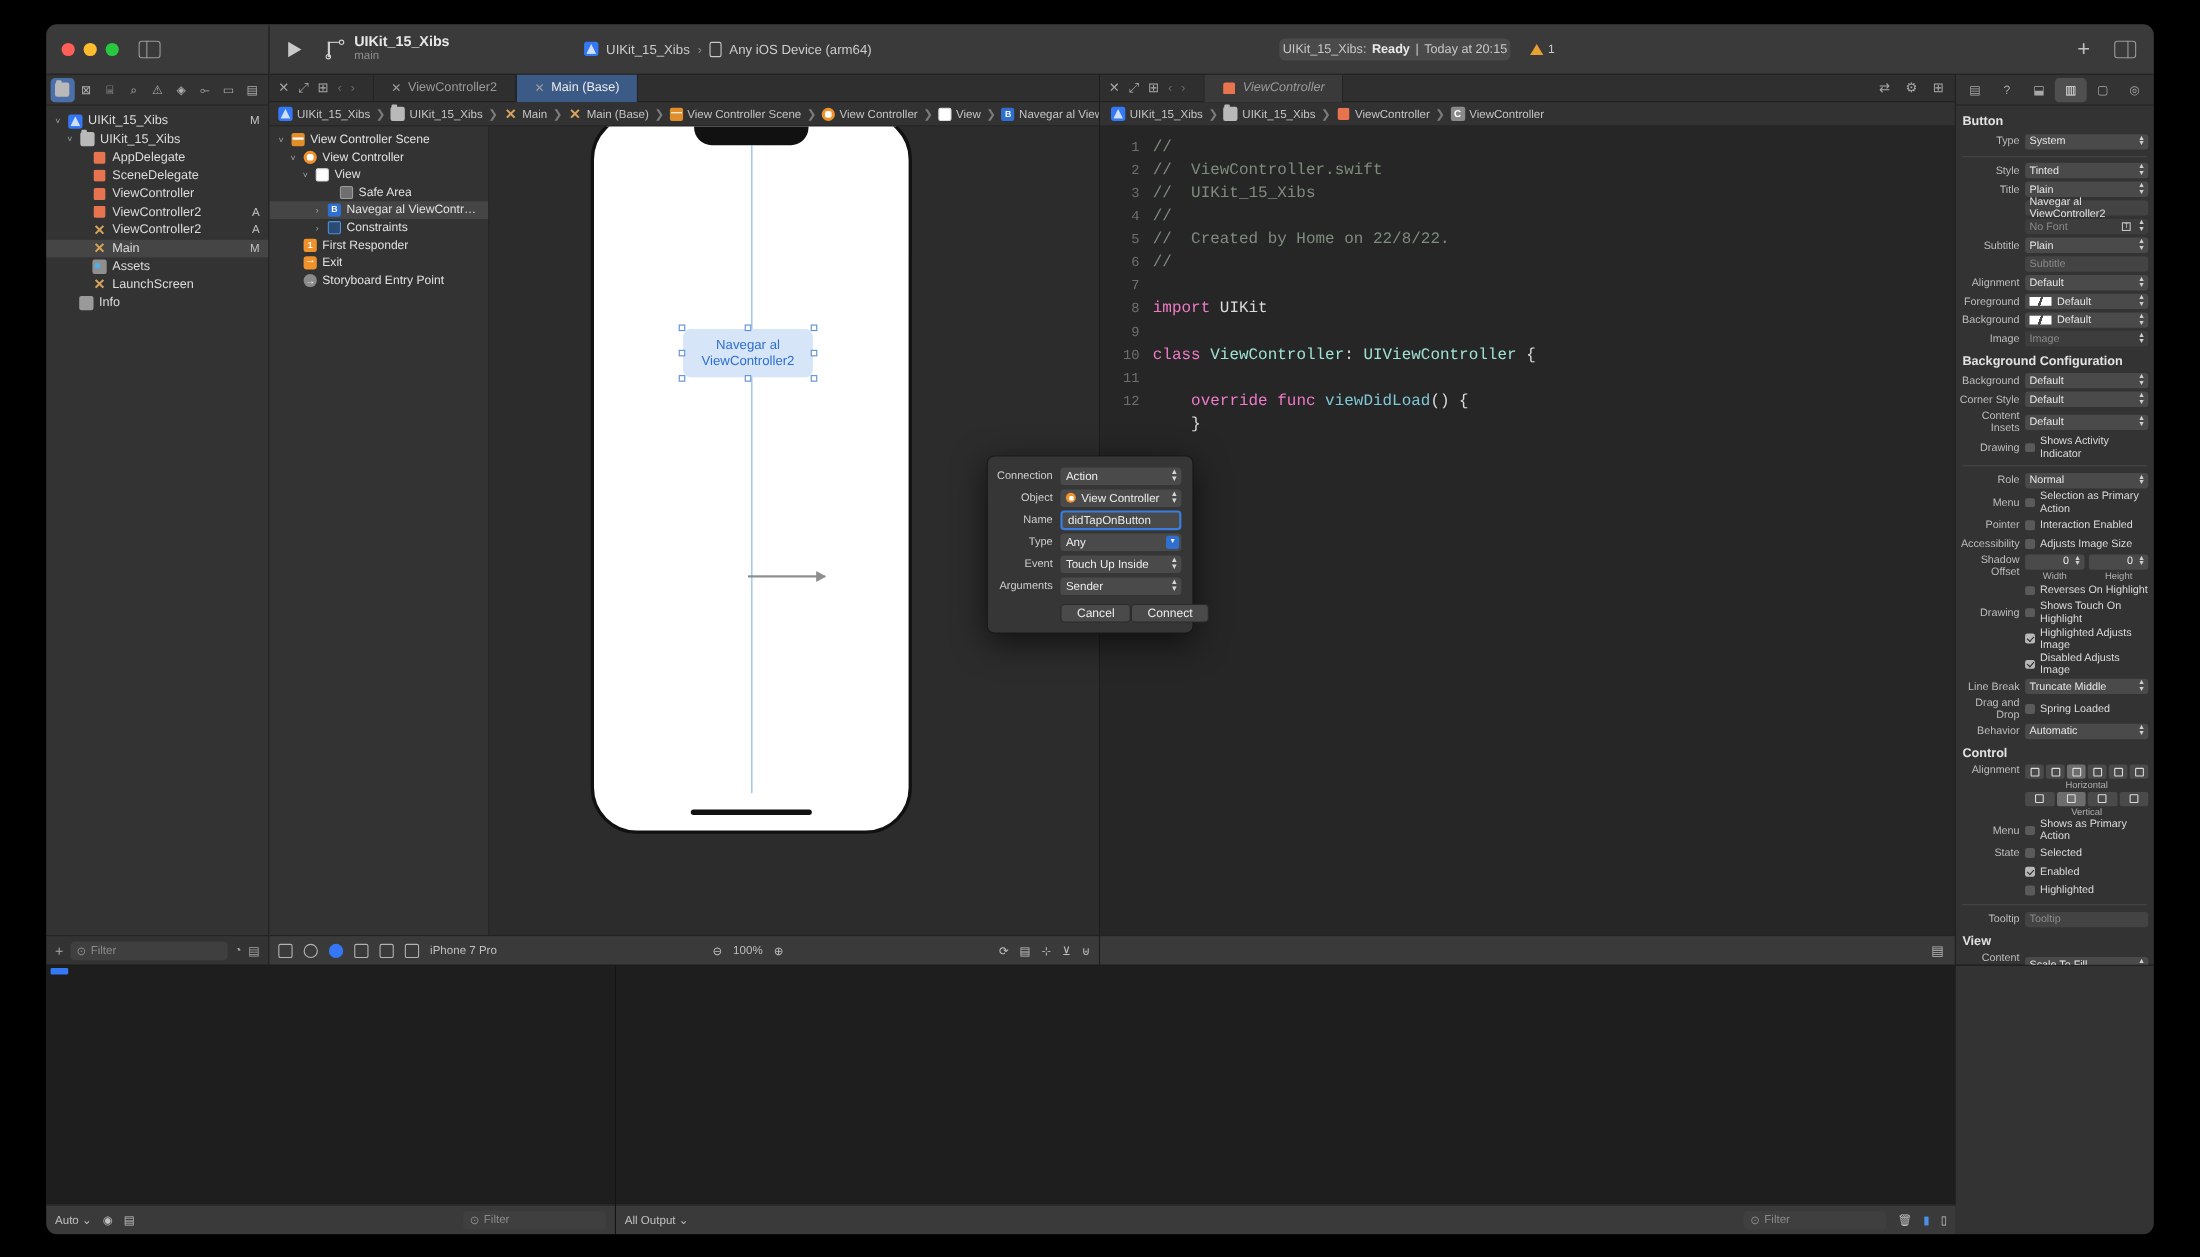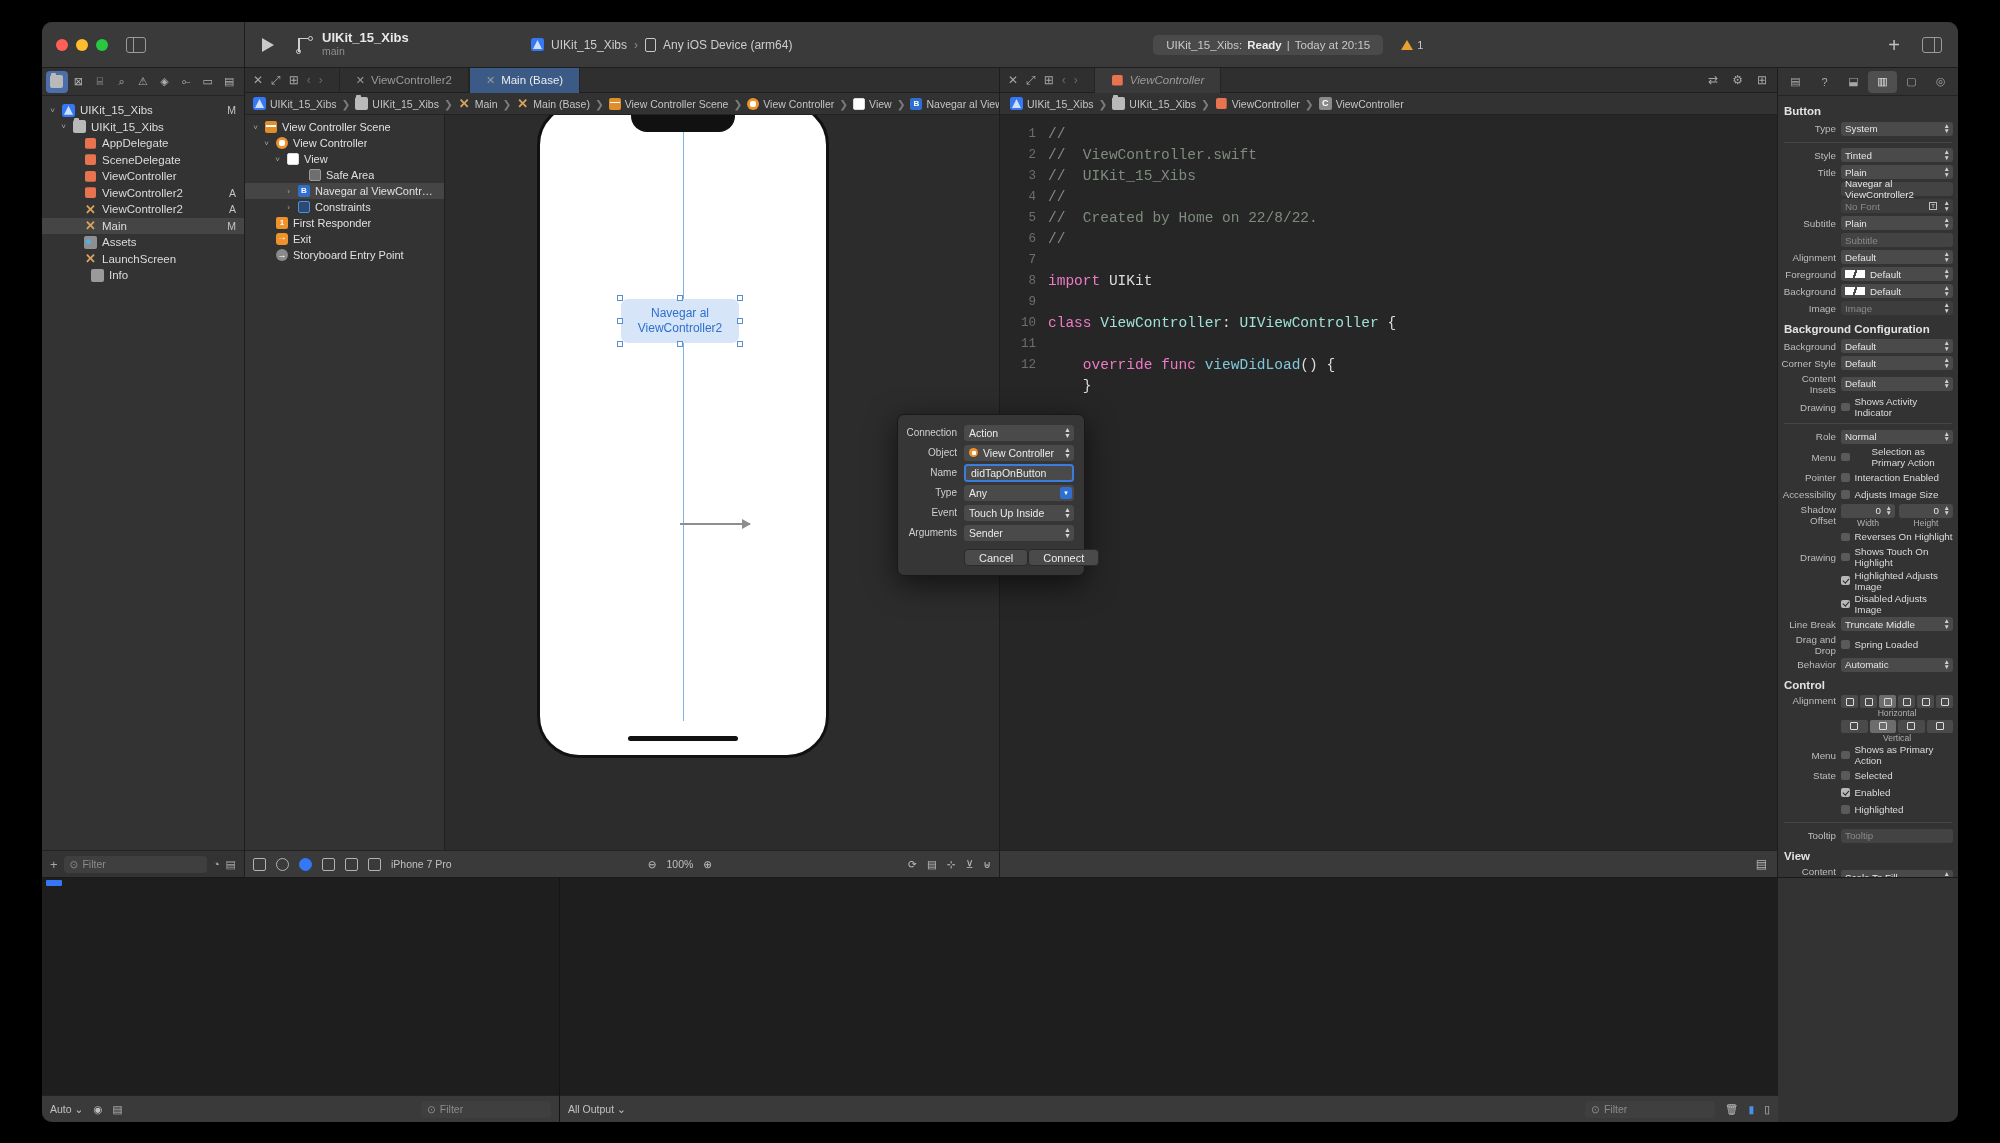--- a/index.html
+++ b/index.html
@@ -27,21 +27,21 @@
   .scheme-ico:before{content:"";position:absolute;left:1px;top:2px;width:1.6px;height:14px;background:#cfcfcf;}
   .scheme-ico:after{content:"";position:absolute;left:1px;top:2px;width:10px;height:1.6px;background:#cfcfcf;}
   .scheme-dot{position:absolute;right:0;top:0;width:5px;height:5px;border:1.5px solid #cfcfcf;border-radius:50%;}
   .scheme-dot2{position:absolute;left:-1px;bottom:0;width:5px;height:5px;border:1.5px solid #cfcfcf;border-radius:50%;}
   .scheme-name{font-size:13px;font-weight:bold;color:#e8e8e8;line-height:14px;}
   .scheme-sub{font-size:10.5px;color:#8e8e8e;line-height:13px;}
   .tb-center { flex:1; display:flex; align-items:center; justify-content:flex-start; gap:6px; }
   .dest { display:flex; align-items:center; gap:7px; font-size:12px; color:#cdcdcd; }
   .dest .crumb-sep{color:#8a8a8a;}
   .device-ico{width:11px;height:14px;border:1.3px solid #c8c8c8;border-radius:2px;}
-  .status-pill { background:#4a4a4a; border-radius:5px; padding:4px 13px; font-size:11.5px; color:#c8c8c8;
+  .status-pill { background:#4a4a4a; border-radius:5px; padding:4px 3px; font-size:11.5px; color:#c8c8c8;
                  display:flex; gap:5px; align-items:center; }
   .status-pill b{color:#eaeaea;}
   .warn-badge{display:flex;align-items:center;gap:4px;margin-left:12px;font-size:11px;color:#c8c8c8;}
   .warn-tri{width:0;height:0;border-left:6px solid transparent;border-right:6px solid transparent;border-bottom:10px solid #e8a033;}
   .tb-right { width:180px; flex:0 0 180px; display:flex; align-items:center; justify-content:flex-end;
               padding-right:16px; gap:22px; }
   .plusbtn{font-size:20px;color:#c0c0c0;line-height:1;}
   .insp-btn{width:20px;height:16px;border:1.4px solid #9a9a9a;border-radius:3px;position:relative;}
   .insp-btn:after{content:"";position:absolute;right:6px;top:-1px;bottom:-1px;width:1.4px;background:#9a9a9a;}
 
@@ -331,21 +331,21 @@
           <div class="nrow" style="padding-left: 28px;">
             <span class="tri"></span>
             <span class="ic ic-assets"></span>
             <span class="lbl">Assets</span>
           </div>
           <div class="nrow" style="padding-left: 28px;">
             <span class="tri"></span>
             <span class="ic ic-xib">✕</span>
             <span class="lbl">LaunchScreen</span>
           </div>
-          <div class="nrow" style="padding-left: 35px; text-align: center;">
+          <div class="nrow" style="padding-left: 16px; text-align: center;">
             <span class="tri"></span>
             <span class="ic ic-plist"></span>
             <span class="lbl">Info</span>
           </div>
         </div>
       <div class="nav-filter">
         <span style="color:#a8a8a8;font-size:13px;">+</span>
         <div class="filterbox">
           <span>⊙</span>
           <span>Filter</span>
@@ -729,21 +729,21 @@
           <div class="idiv"></div>
           <div class="irow">
             <div class="ilab">Role</div>
             <div class="ictl">
               <span>Normal</span>
               <span class="stp">▲<br>▼</span>
             </div>
           </div>
           <div class="irow">
             <div class="ilab">Menu</div>
-            <div class="cbrow" style="flex: 1 1 0%; gap: 17px;">
+            <div class="cbrow" style="flex: 1 1 0%;">
               <span class="cbx"></span>
               <span>Selection as Primary Action</span>
             </div>
           </div>
           <div class="irow">
             <div class="ilab">Pointer</div>
             <div class="cbrow" style="flex: 1 1 0%;">
               <span class="cbx"></span>
               <span>Interaction Enabled</span>
             </div>

